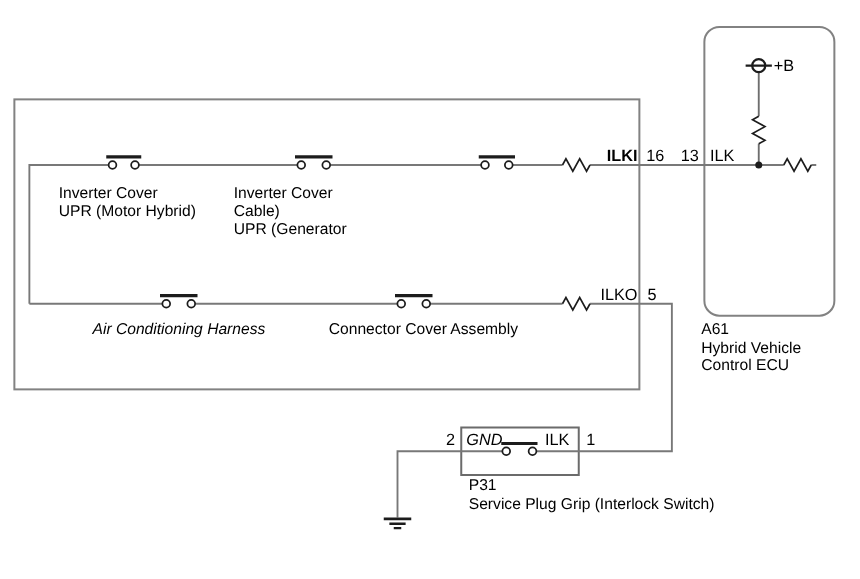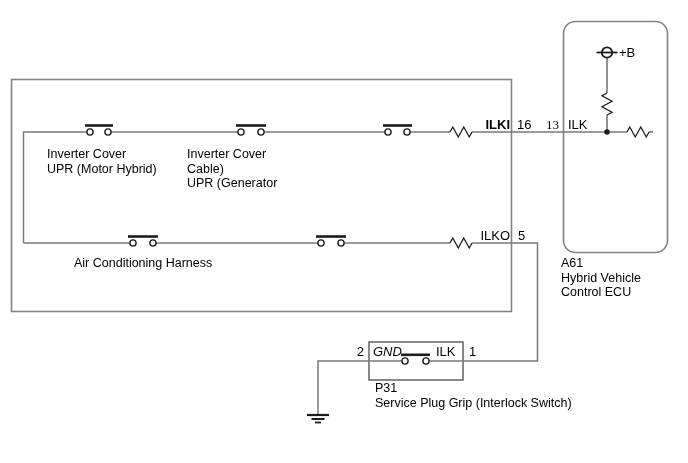--- a/index.html
+++ b/index.html
@@ -103,25 +103,26 @@
 
   <div class="lbl" style="left:47px;top:147px;">
     <div>Inverter Cover</div>
     <div>UPR (Motor Hybrid)</div>
   </div>
   <div class="lbl" style="left:187px;top:147px;">
     <div>Inverter Cover</div>
     <div>Cable)</div>
     <div>UPR (Generator</div>
   </div>
-  <div class="lbl" style="left:74px;top:256px;">Air Conditioning Harness</div>
+  <div class="lbl" style="left:74px;top:256px;font-style:italic;">Air Conditioning Harness</div>
+  <div class="lbl" style="left:263px;top:256px;">Connector Cover Assembly</div>
 
   <div class="lbl sig r" style="left:468px;top:117px;width:42px;font-weight:bold;">ILKI</div>
   <div class="lbl sig" style="left:517px;top:117px;text-align:right;">16</div>
-  <div class="lbl sig r" style="left:543px;top:117px;width:16px;font-family:Liberation Serif, serif;">13</div>
+  <div class="lbl sig r" style="left:543px;top:117px;width:16px;">13</div>
   <div class="lbl sig" style="left:568px;top:117px;">ILK</div>
   <div class="lbl sig" style="left:619px;top:45px;">+B</div>
 
   <div class="lbl sig r" style="left:468px;top:228px;width:42px;">ILKO</div>
   <div class="lbl sig" style="left:518px;top:228px;">5</div>
 
   <div class="lbl sig r" style="left:350px;top:344px;width:14px;">2</div>
   <div class="lbl sig" style="left:373px;top:344px;font-style:italic;">GND</div>
   <div class="lbl sig" style="left:436px;top:344px;">ILK</div>
   <div class="lbl sig" style="left:469px;top:344px;">1</div>

